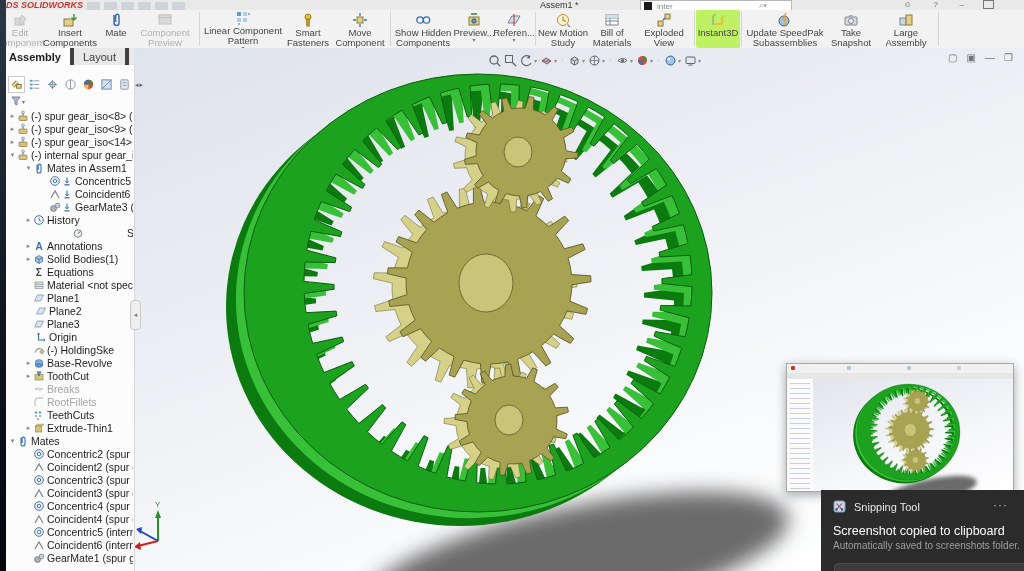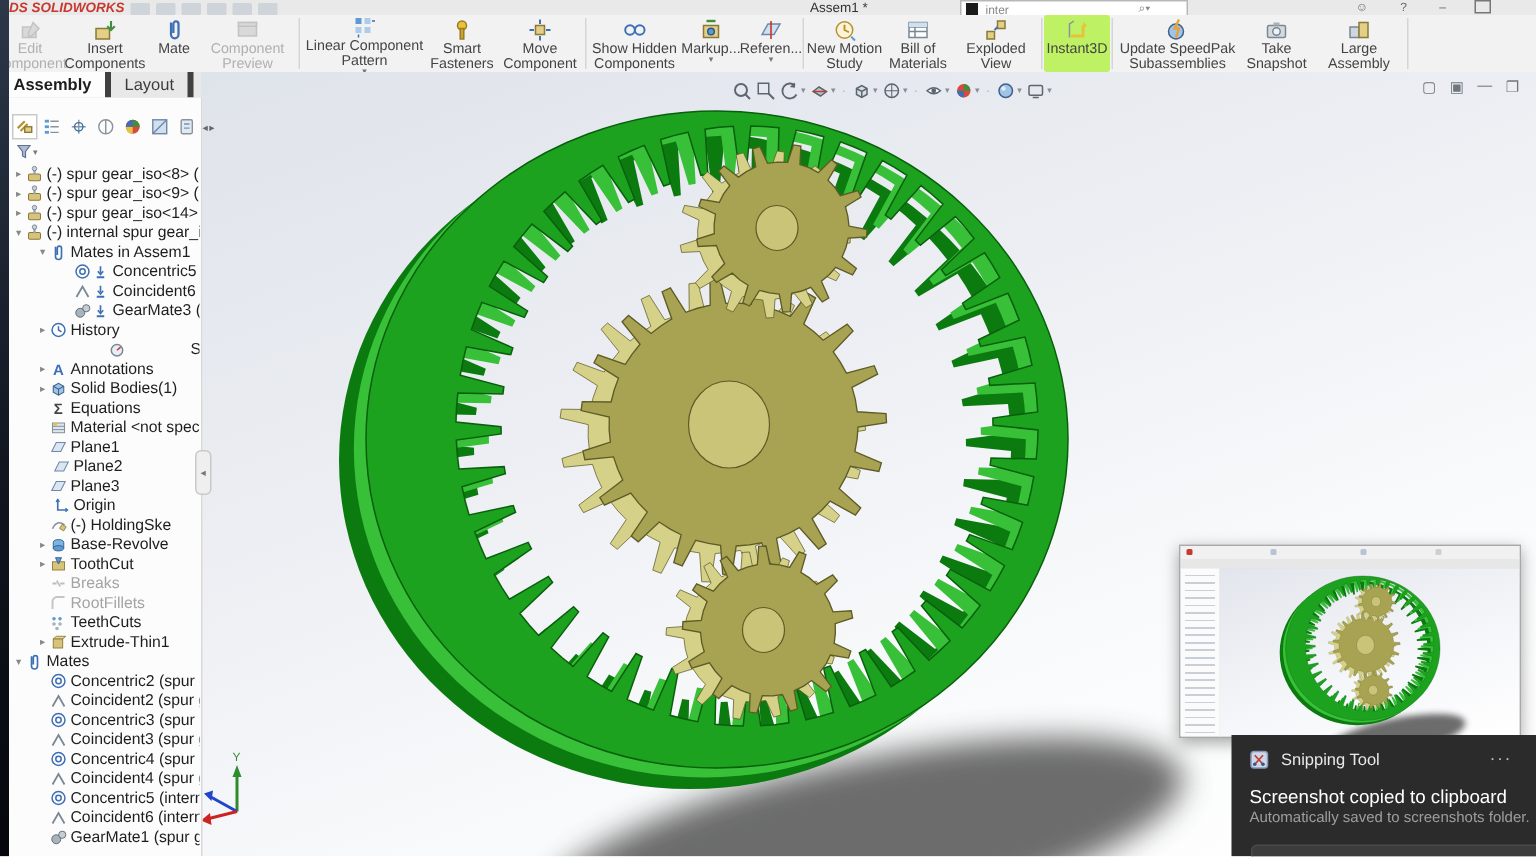--- a/index.html
+++ b/index.html
@@ -172,21 +172,21 @@
             <path d="M8.2 8 h0.2" stroke="#3d6fb4"></path>
           </svg></span>
         <span class="rlabel">Show Hidden Components</span>
       </div>
       <div class="rb" style="width: 40px;">
         <span class="ric"><svg width="16" height="16" viewBox="0 0 16 16">
             <rect x="3" y="5" width="10" height="8" fill="#e3cf85" stroke="#8a7a3a"></rect>
             <circle cx="8" cy="9" r="2.2" fill="#5d9bd3" stroke="#2d5a8a"></circle>
             <path d="M5 2 L11 2" stroke="#3f8f3f" stroke-width="1.6"></path>
           </svg></span>
-        <span class="rlabel">Markup...</span>
+        <span class="rlabel">Preview...</span>
         <span class="rarrow">▾</span>
       </div>
       <div class="rb" style="width: 40px;">
         <span class="ric"><svg width="16" height="16" viewBox="0 0 16 16">
             <path d="M2 11 L6 4 L14 4 L10 11 Z" fill="#cfe0f0" stroke="#6f87a8"></path>
             <path d="M8 2 V14" stroke="#c23b2e" stroke-width="1.1"></path>
           </svg></span>
         <span class="rlabel">Referen...</span>
         <span class="rarrow">▾</span>
       </div>

